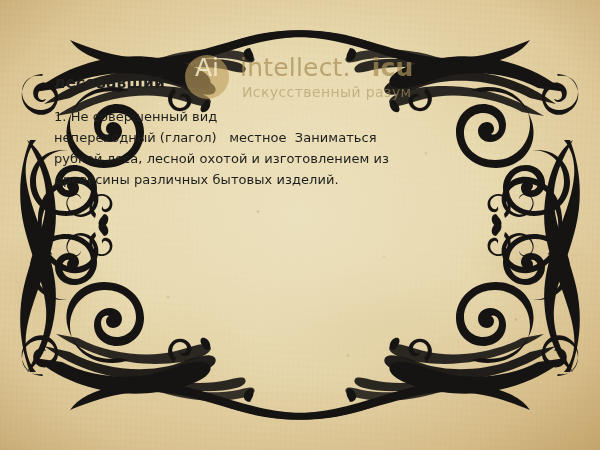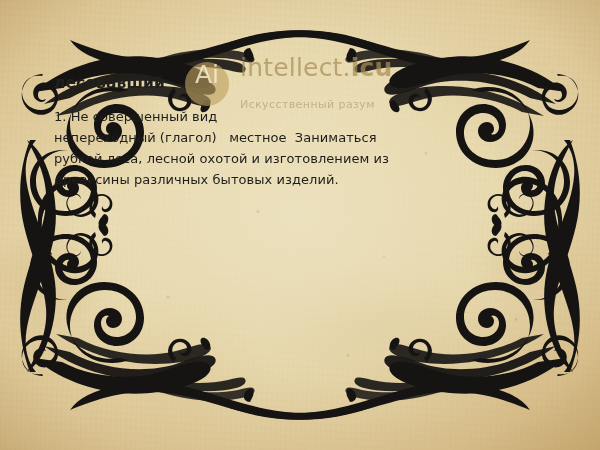--- a/index.html
+++ b/index.html
@@ -130,28 +130,29 @@
     flex-direction: column;
     justify-content: center;
   }
   .wm-title {
     font-size: 25px;
     line-height: 26px;
     color: rgba(168,142,86,0.72);
     letter-spacing: 0.2px;
     white-space: nowrap;
   }
-  .wm-title b { font-weight: 700; }
+  .wm-title b { font-weight: 700; margin-left: 21px; }
   .wm-sub {
-    font-size: 11px;
+    font-size: 14px;
     line-height: 14px;
-    margin-top: 17px;
+    margin-top: 4px;
     color: rgba(172,148,98,0.60);
     letter-spacing: 0.4px;
     white-space: nowrap;
+    text-align: center;
   }
 </style>
 </head>
 <body>
 
 <div class="page">
 
   <div class="speckles"></div>
 
   <div class="frame">

